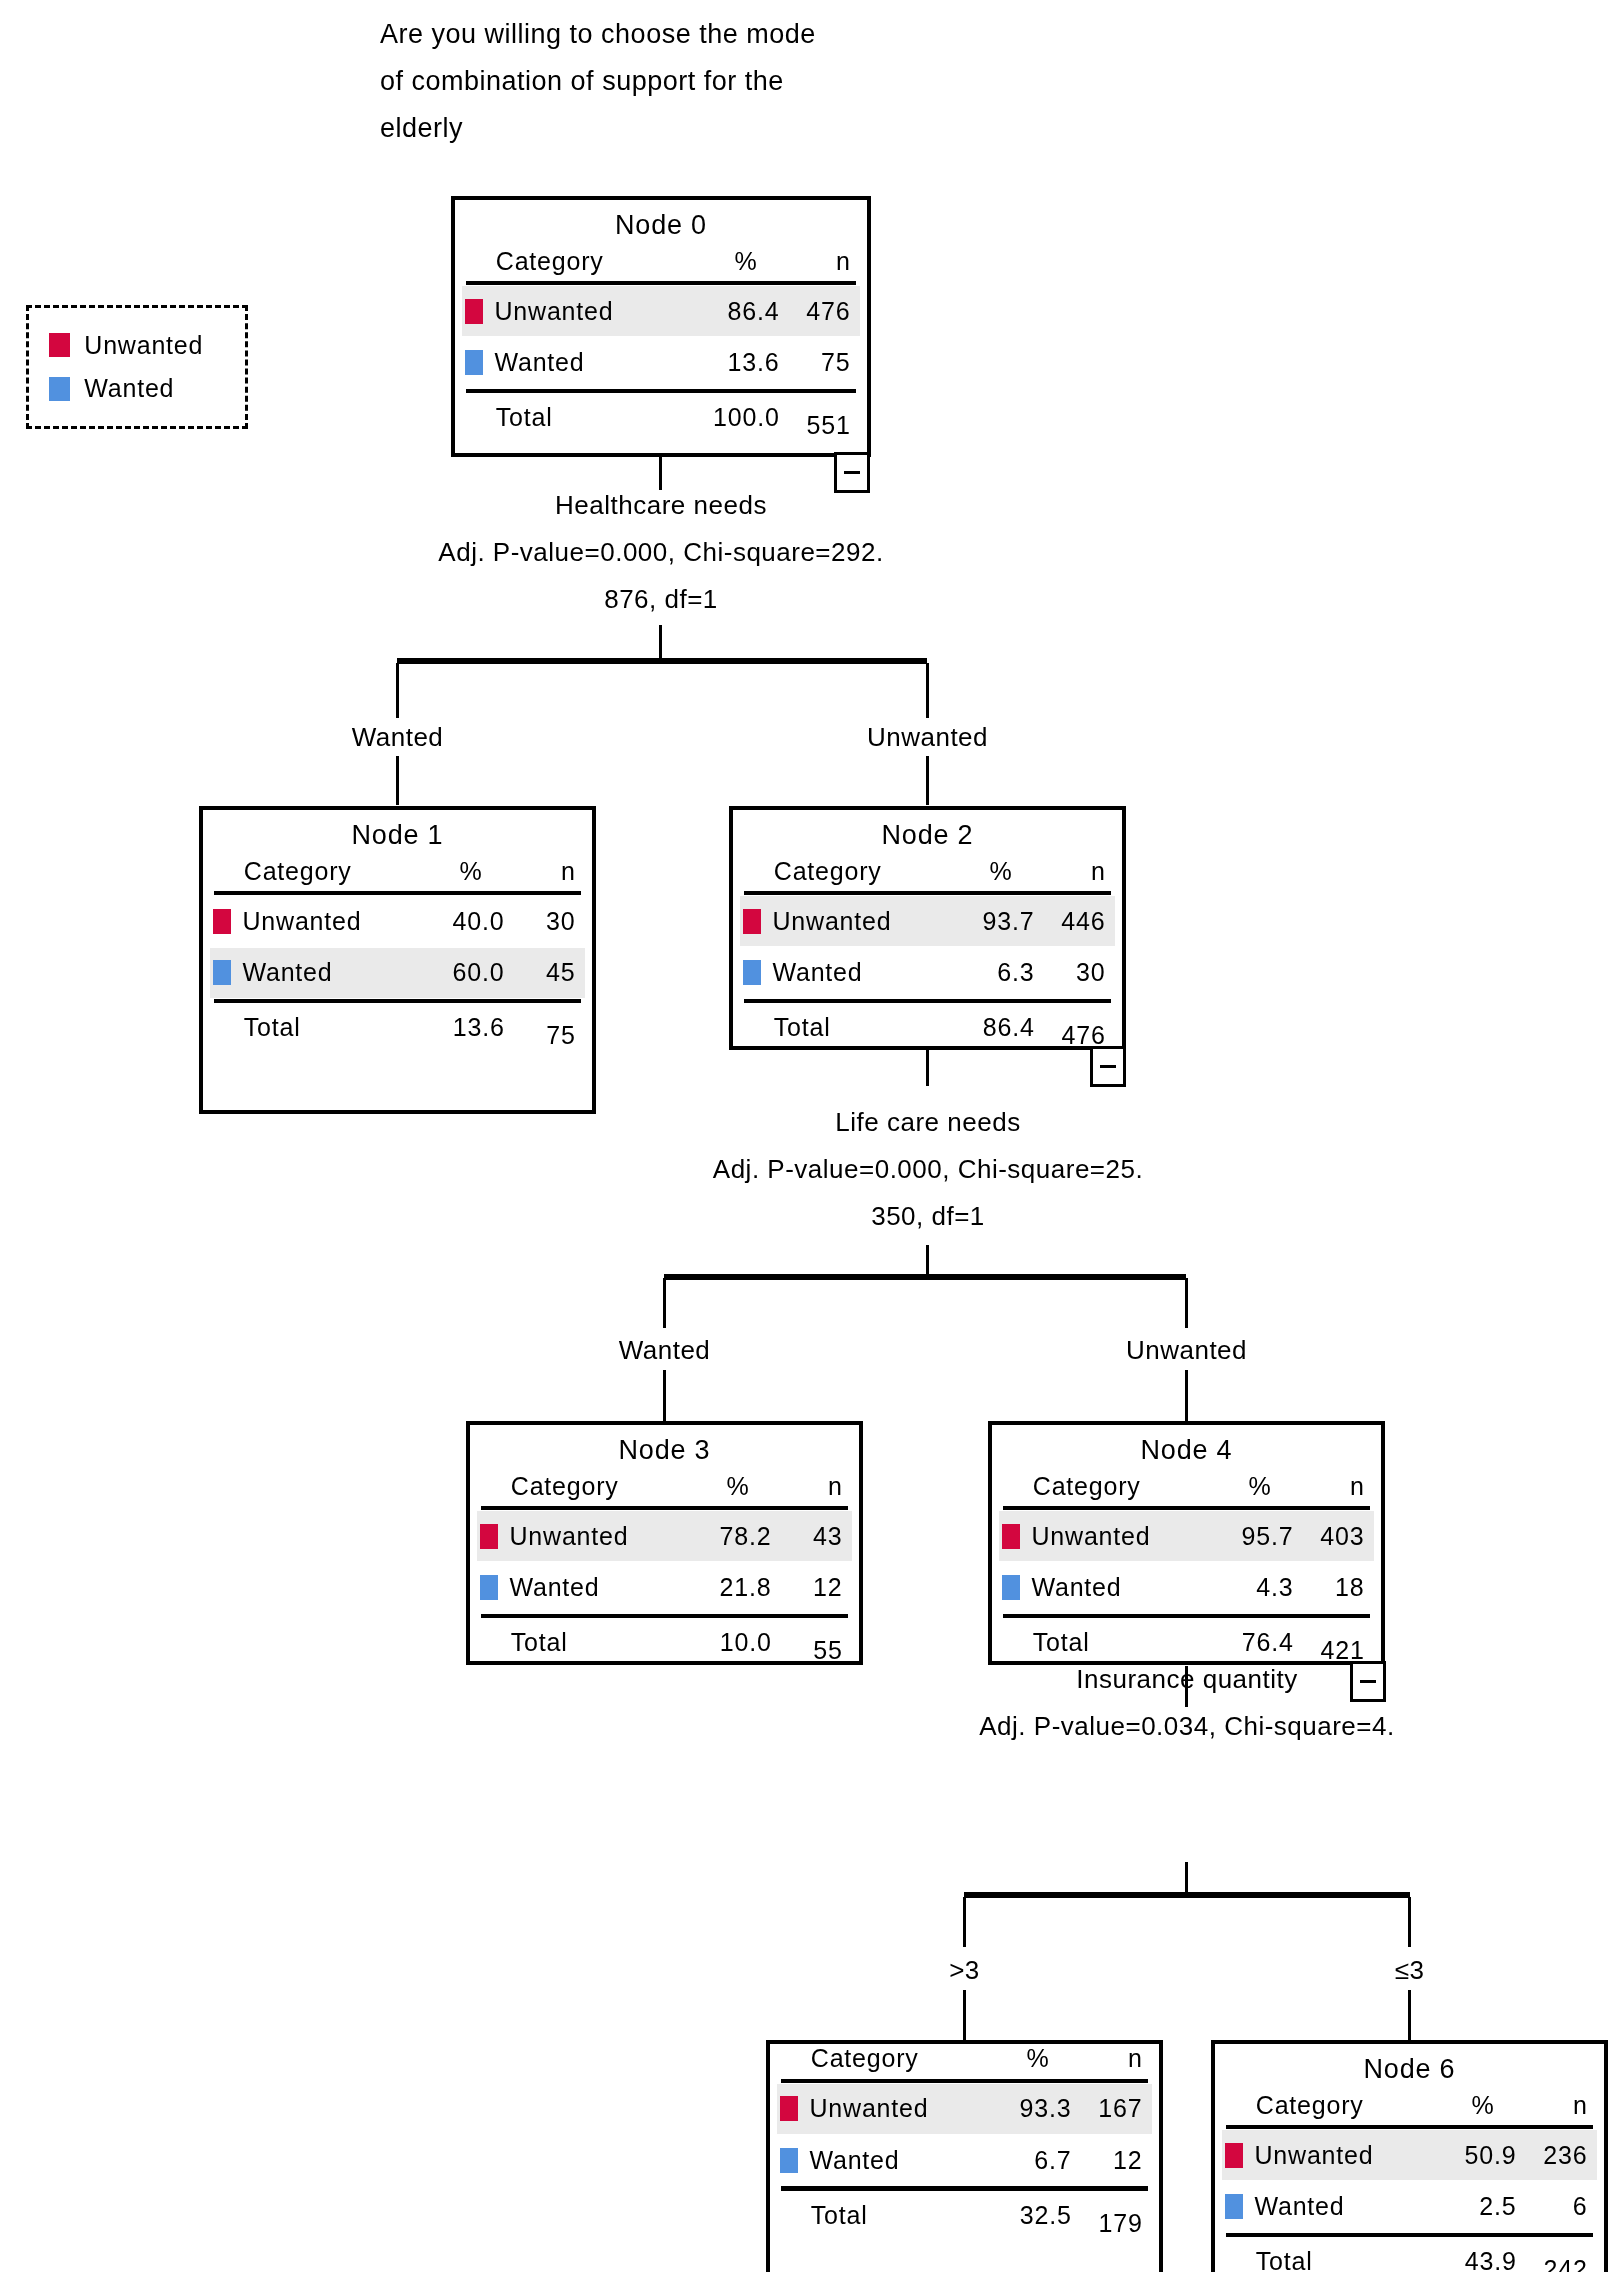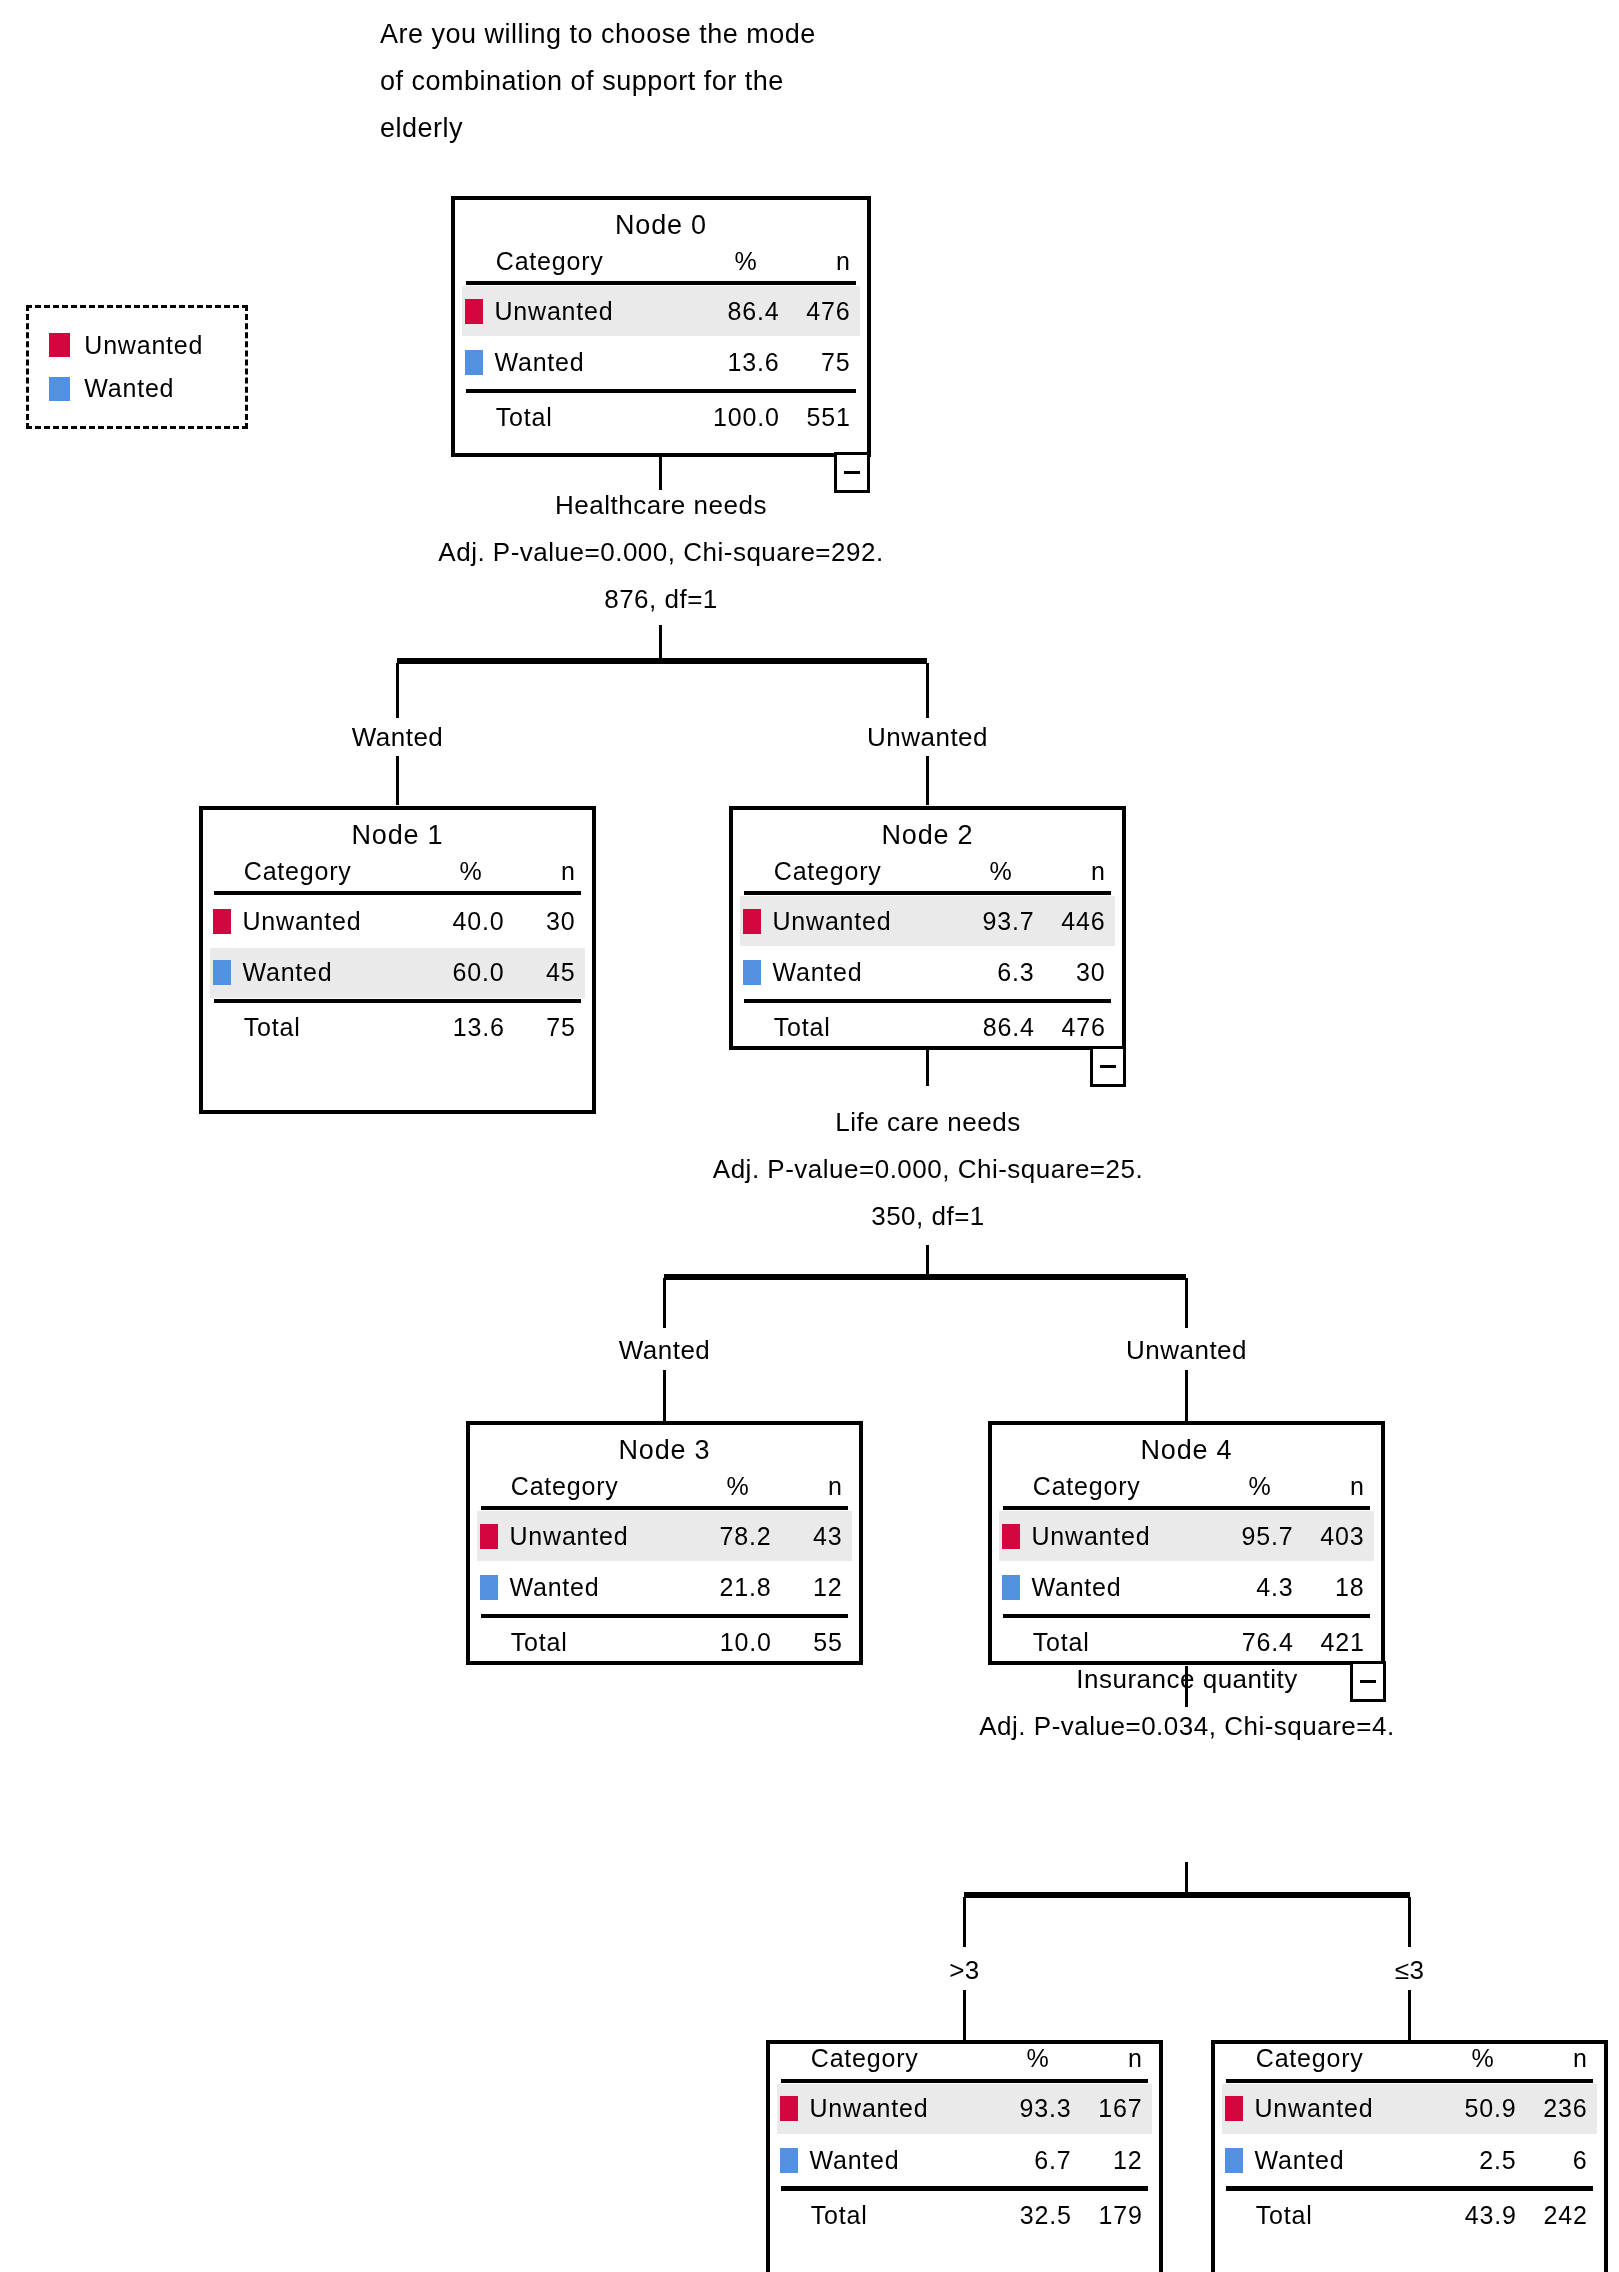--- a/index.html
+++ b/index.html
@@ -39,21 +39,21 @@
   .rule{height:4.4px;background:#000;margin:0 11px;}
   .row{display:flex;align-items:center;height:50px;margin:1.1px 6.6px;padding-right:10px;}
   .row .sq{width:18.6px;height:25px;margin:0 11px 0 3.3px;flex:0 0 auto;}
   .row .cat{flex:1;}
   .row .pct{width:93px;text-align:right;}
   .row .n{width:71px;text-align:right;}
   .row.hl{background:#EAEAEA;}
   .trow{display:flex;padding:10px 16.4px 0 8.8px;}
   .trow .cat{margin-left:32px;flex:1;}
   .trow .pct{width:93px;text-align:right;}
-  .trow .n{width:71px;text-align:right;}
+  .trow .n{width:71px;text-align:right;margin-top:8px;}
   
   .minusbtn{
     position:absolute;width:36px;height:41px;background:#fff;border:3.3px solid #000;
     box-sizing:border-box;z-index:3;display:flex;align-items:center;justify-content:center;
   }
   .minusbar{width:16.4px;height:3.8px;background:#000;}
 </style>
 </head>
 <body>
 
@@ -290,20 +290,21 @@
     </div>
     <div class="rule"></div>
     <div class="trow">
       <span class="cat">Total</span>
       <span class="pct">32.5</span>
       <span class="n">179</span>
     </div>
   </div>
 
   <div class="node" style="left:1211px;top:2040px;width:397px;height:241px;">
+    <div class="ntitle">Node 6</div>
     <div class="hdr">
       <span class="cat">Category</span>
       <span class="pct">%</span>
       <span class="n">n</span>
     </div>
     <div class="rule"></div>
     <div class="row hl">
       <span class="sq red"></span>
       <span class="cat">Unwanted</span>
       <span class="pct">50.9</span>

